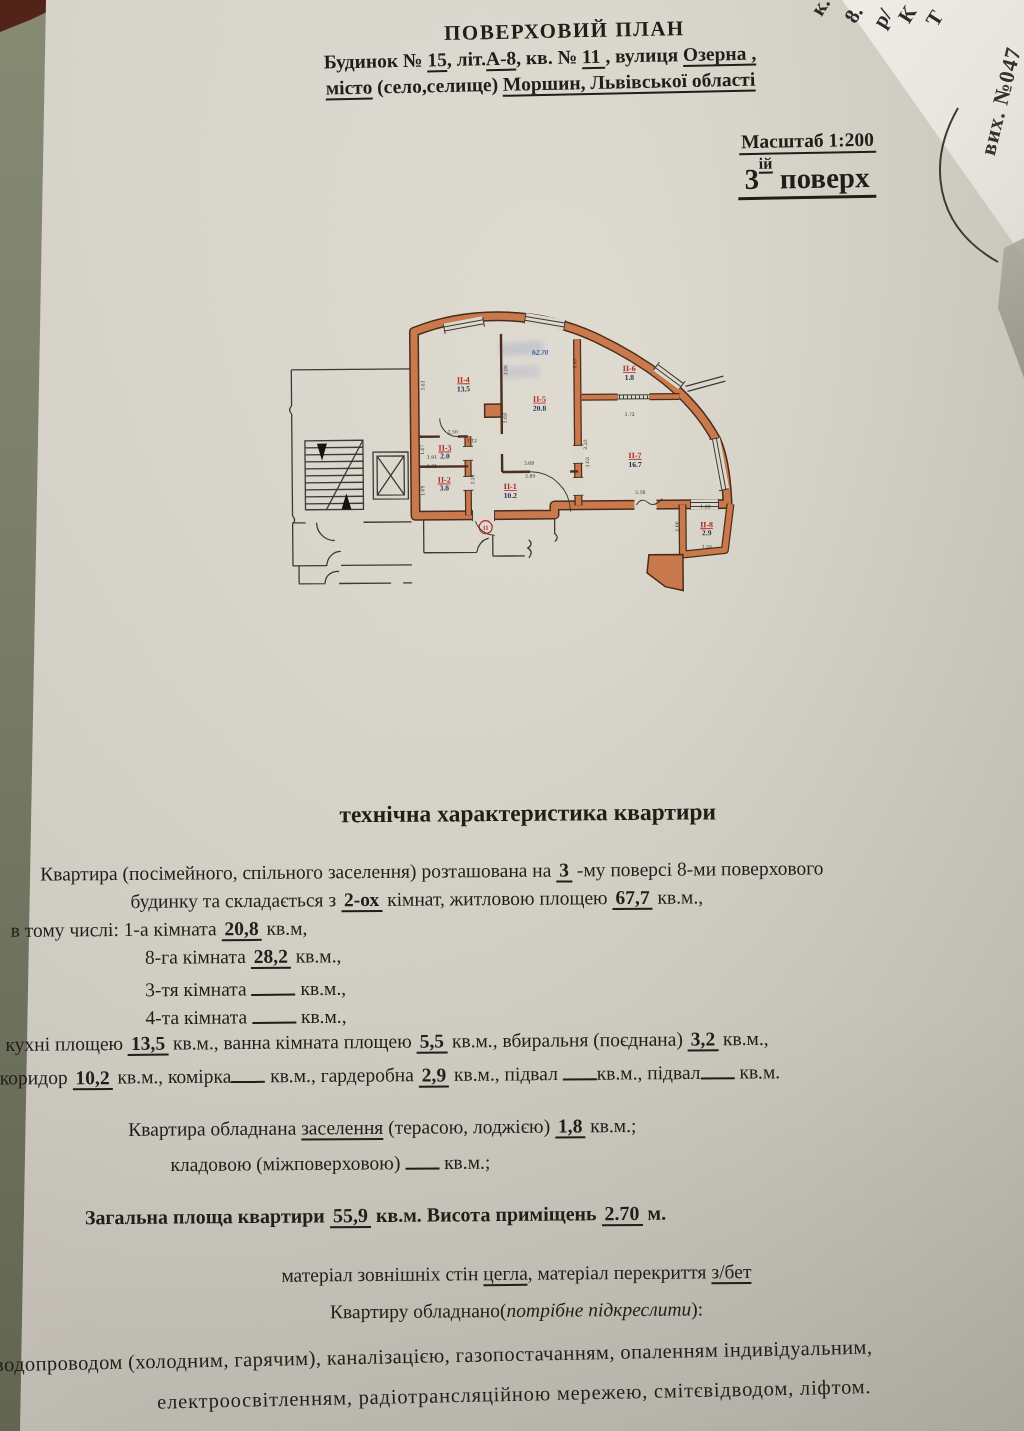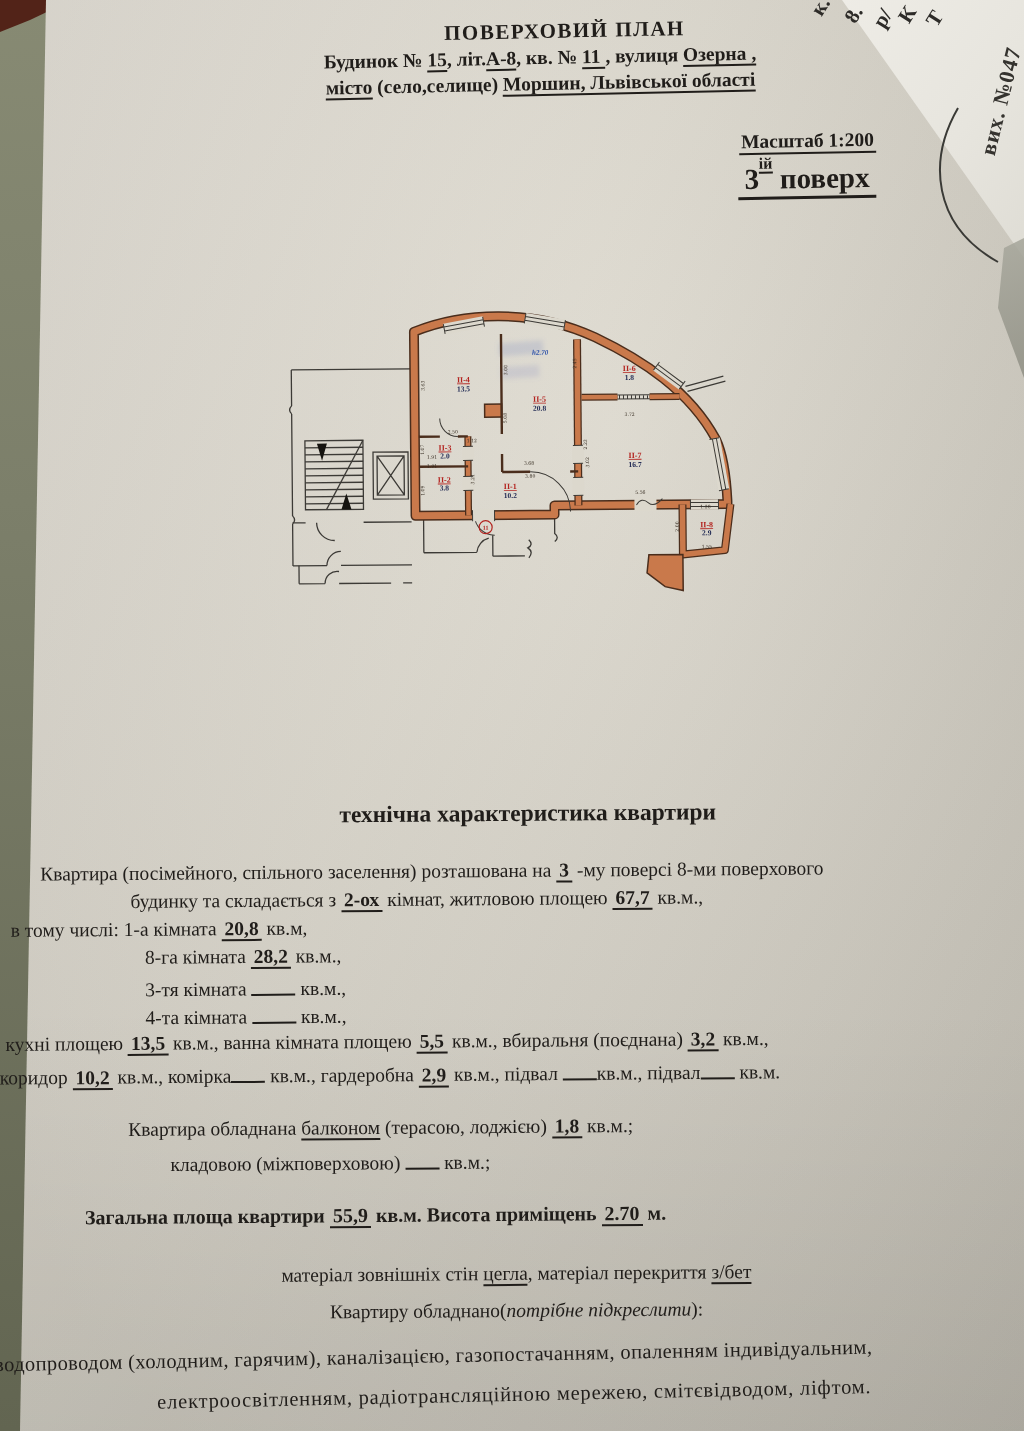--- a/index.html
+++ b/index.html
@@ -262,21 +262,21 @@
   <div class="tech">
     <div class="th">технічна характеристика квартири</div>
     <div class="tl l1"><span>Квартира (посімейного, спільного заселення) розташована на      </span><span class="seg-v">3</span><span>   -му  поверсі 8-ми поверхового</span></div>
     <div class="tl l2"><span>будинку та складається з  </span><span class="seg-v">2-ох</span><span>    кімнат,       житловою площею   </span><span class="seg-v">67,7</span><span>  кв.м.,</span></div>
     <div class="tl l3"><span>в тому числі: 1-а кімната   </span><span class="seg-v">20,8</span><span>  кв.м,</span></div>
     <div class="tl l4"><span>8-га кімната  </span><span class="seg-v">28,2</span><span>  кв.м.,</span></div>
     <div class="tl l5"><span>3-тя кімната  </span><span class="seg-g"></span><span>  кв.м.,</span></div>
     <div class="tl l6"><span>4-та кімната  </span><span class="seg-g"></span><span>  кв.м.,</span></div>
     <div class="tl l7"><span>кухні площею   </span><span class="seg-v">13,5</span><span>  кв.м.,   ванна кімната площею      </span><span class="seg-v">5,5</span><span>      кв.м.,  вбиральня (поєднана) </span><span class="seg-v">3,2</span><span> кв.м.,</span></div>
     <div class="tl l8"><span>коридор  </span><span class="seg-v">10,2</span><span>   кв.м., комірка</span><span class="seg-g2"></span><span> кв.м., гардеробна </span><span class="seg-v">2,9</span><span>  кв.м., підвал </span><span class="seg-g2"></span><span>кв.м., підвал</span><span class="seg-g2"></span><span> кв.м.</span></div>
-    <div class="tl l9"><span>Квартира обладнана </span><span class="seg-ul">балконом</span><span> (терасою, лоджією)      </span><span class="seg-v">1,8</span><span>       кв.м.;</span></div>
+    <div class="tl l9"><span>Квартира обладнана </span><span class="seg-ul">заселення</span><span> (терасою, лоджією)      </span><span class="seg-v">1,8</span><span>       кв.м.;</span></div>
     <div class="tl l10"><span>кладовою (міжповерховою) </span><span class="seg-g2"></span><span>  кв.м.;</span></div>
     <div class="tl l11"><span class="seg-b">Загальна площа квартири   </span><span class="seg-v">55,9</span><span class="seg-b">  кв.м.</span><span class="seg-b">           Висота приміщень    </span><span class="seg-v">2.70</span><span class="seg-b">   м.</span></div>
     <div class="tl l12"><span>матеріал зовнішніх стін </span><span class="seg-ul">цегла</span><span>, матеріал перекриття </span><span class="seg-ul">з/бет</span></div>
     <div class="tl l13"><span>Квартиру обладнано(</span><span class="seg-i">потрібне підкреслити</span><span>):</span></div>
     <div class="tl l14"><span>водопроводом (холодним, гарячим), каналізацією, газопостачанням, опаленням  індивідуальним,</span></div>
     <div class="tl l15"><span>електроосвітленням, радіотрансляційною мережею, смітєвідводом, ліфтом.</span></div>
   </div>
 </div>
 
 <div class="overlay-paper"></div>

